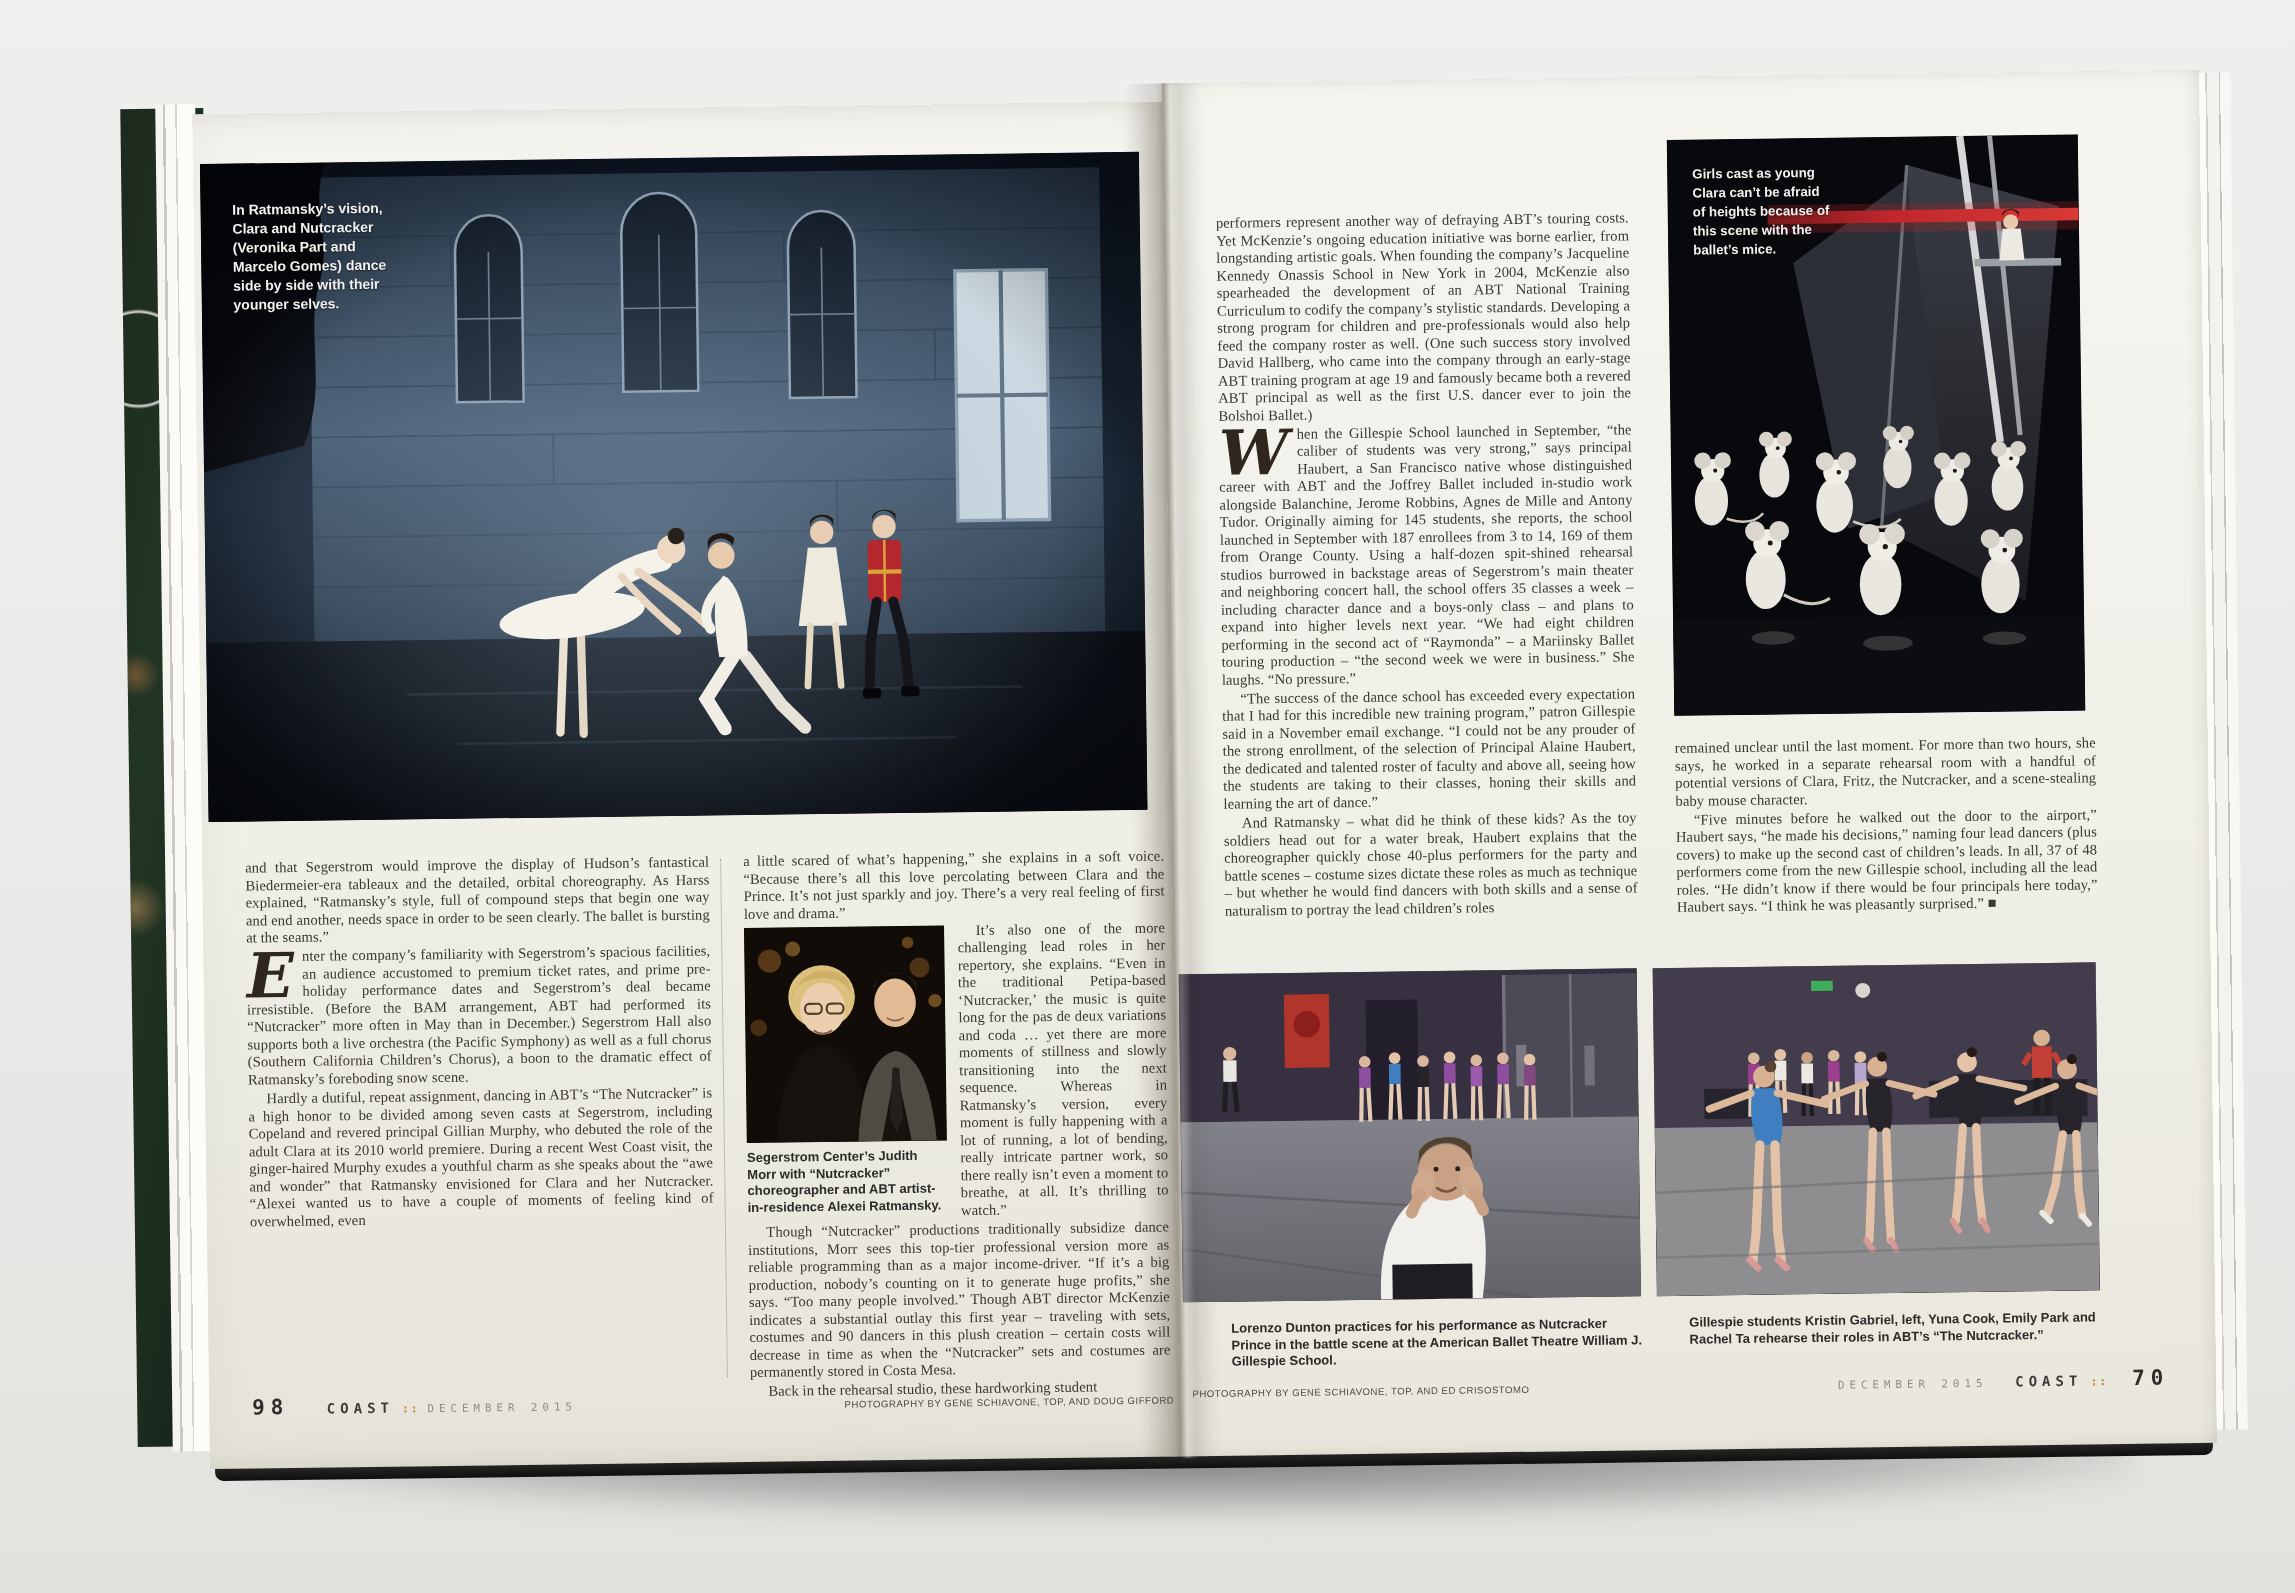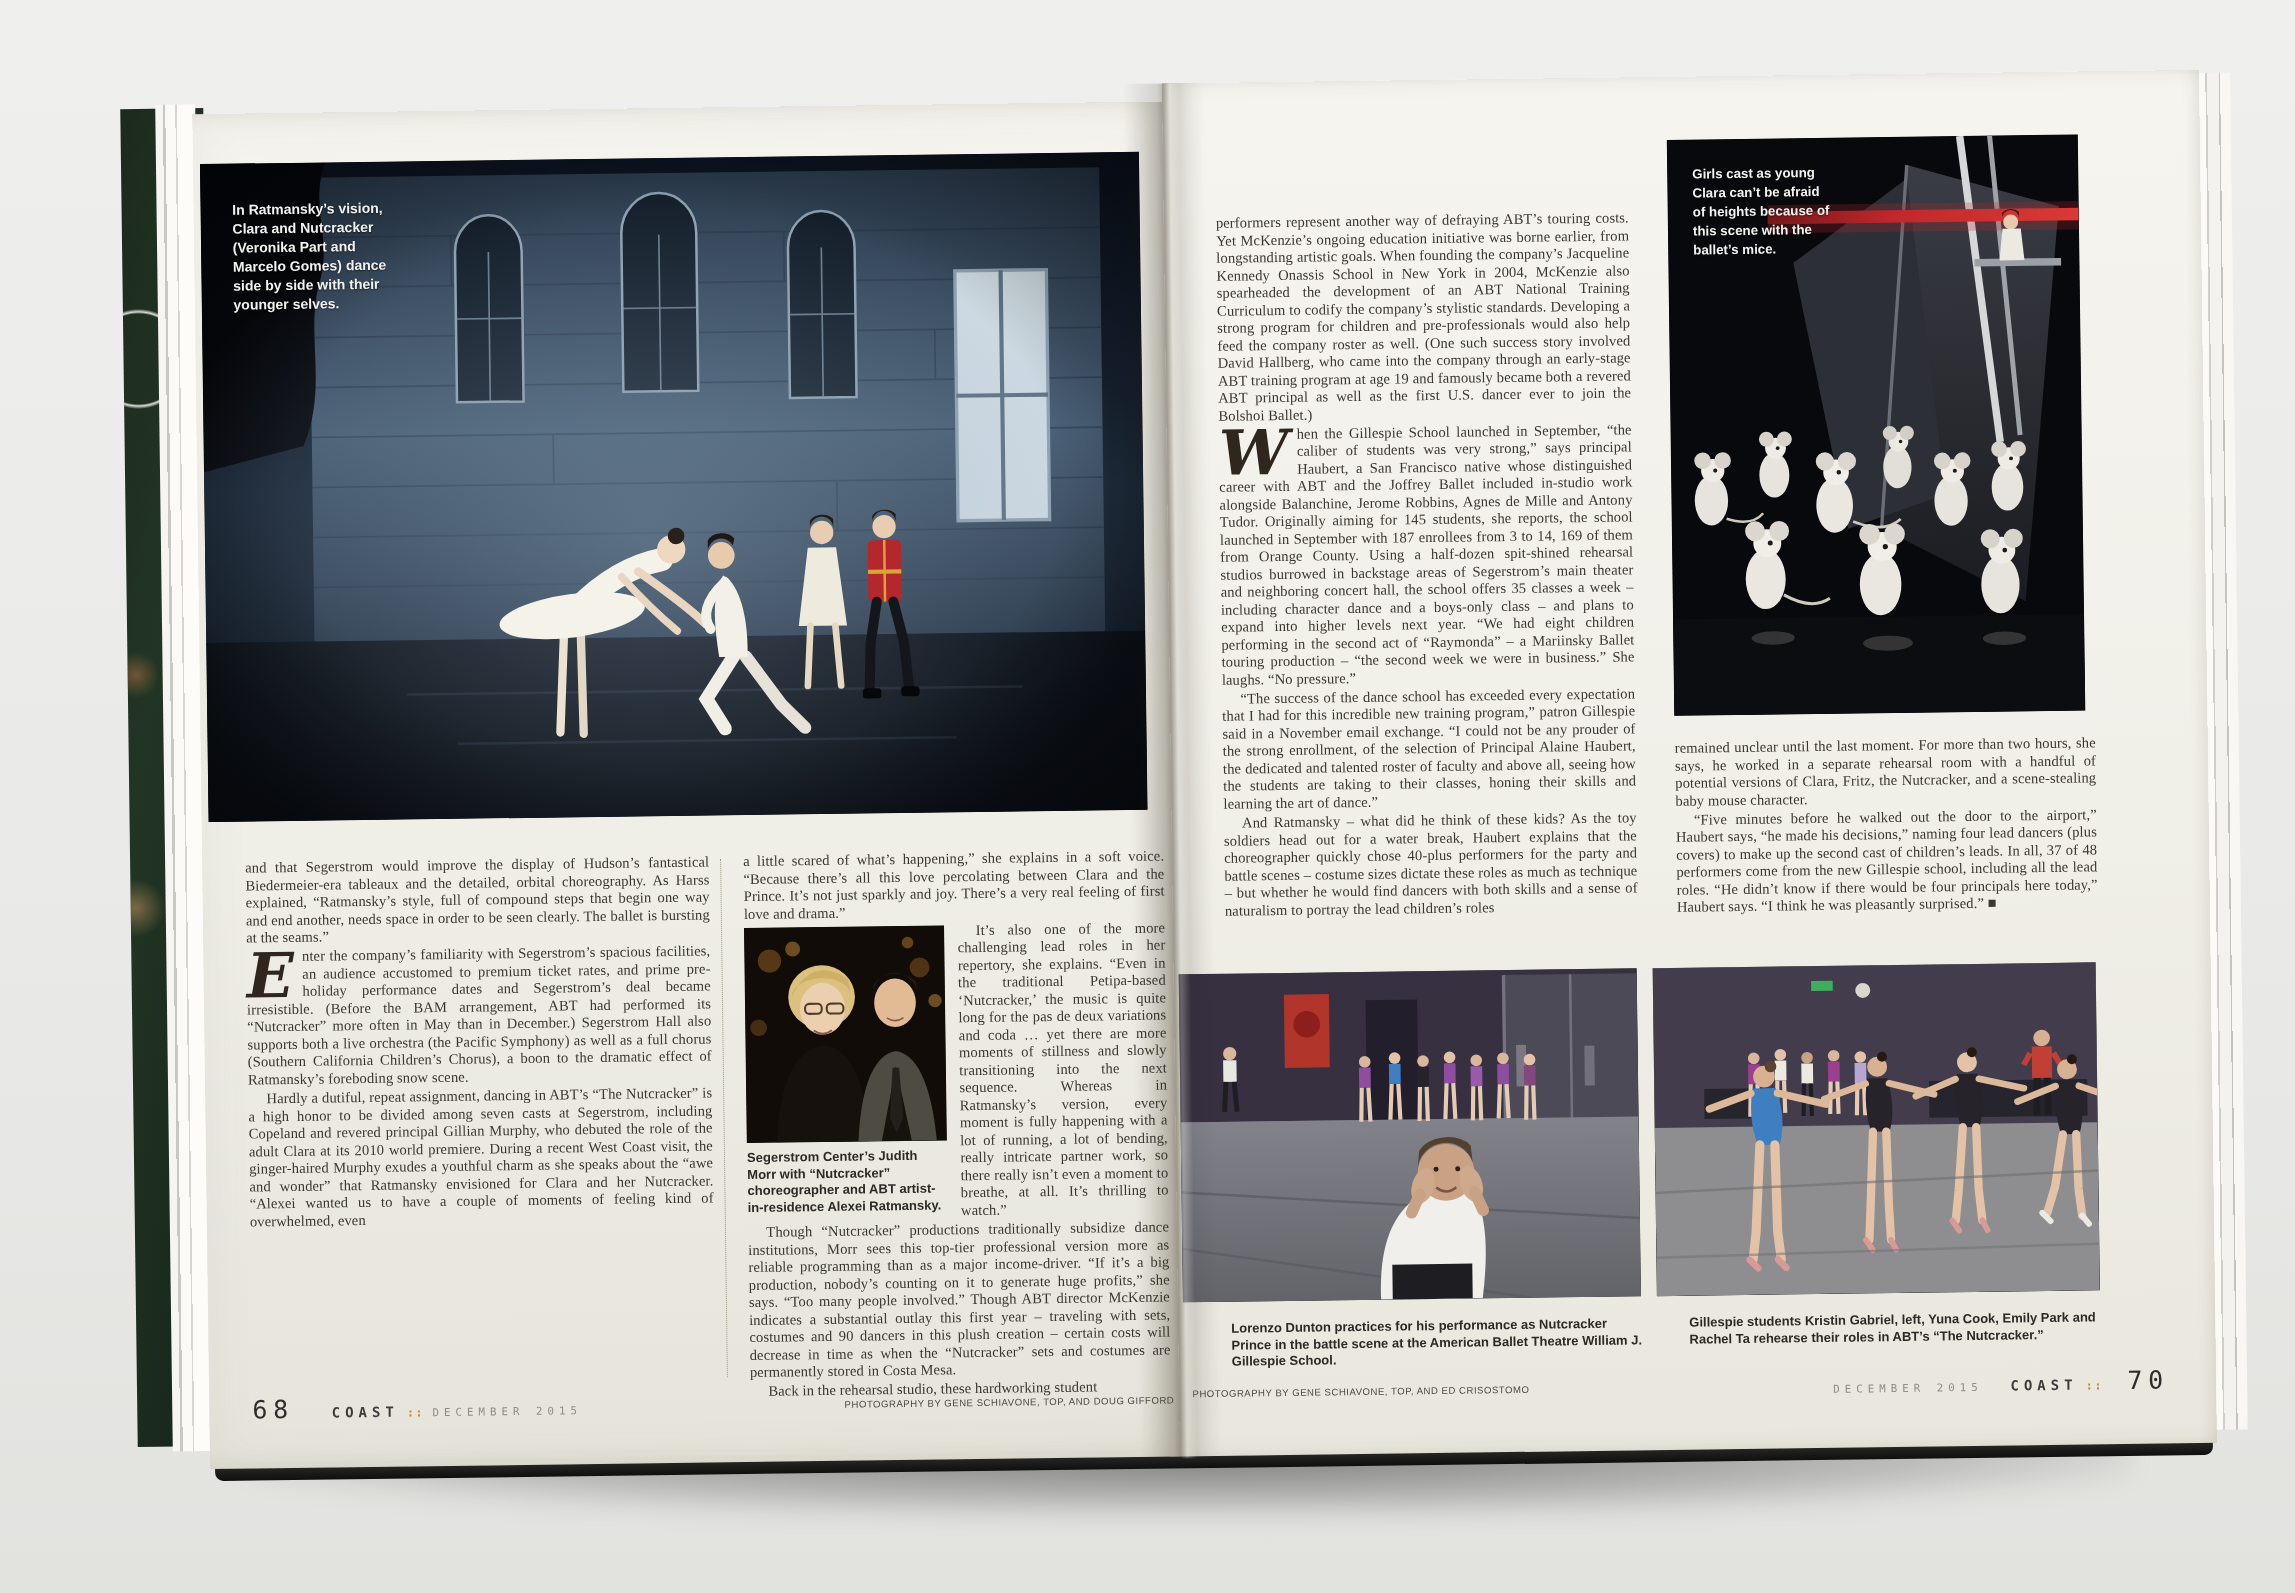--- a/index.html
+++ b/index.html
@@ -29,21 +29,21 @@
 
   
   .body-copy p{margin:0 0 1.7px 0;text-align:justify;color:#3b3731;font-size:14.6px;line-height:17.5px;letter-spacing:0.1px;}
   .body-copy p.ind{text-indent:18.3px;}
   .dropcap{float:left;font-family:"DejaVu Serif",serif;font-style:italic;font-weight:700;font-size:62px;line-height:47px;margin:3.3px 8.3px 0 0;color:#2f271e;}
   .colrule{position:absolute;border-left:1.7px dotted #97917f;width:0;}
   .ph-caption{font-family:"Liberation Sans",sans-serif;font-weight:bold;color:#2c2a27;font-size:13px;line-height:16.6px;}
   .overlay-caption{position:absolute;font-family:"Liberation Sans",sans-serif;font-weight:bold;color:#f2f2f0;font-size:14px;line-height:19px;text-shadow:0 0.8px 1.7px rgba(0,0,0,.6);}
   .credit{font-family:"Liberation Sans",sans-serif;font-size:9.6px;letter-spacing:0.5px;color:#4c4a46;}
   .folio{font-family:"DejaVu Sans Mono",monospace;}
-  .folio .num{font-size:25px;font-weight:normal;letter-spacing:5.8px;color:#2e2d2b;}
+  .folio .num{font-size:21px;font-weight:bold;letter-spacing:5.8px;color:#2e2d2b;}
   .folio .brand{font-size:14px;font-weight:bold;letter-spacing:5px;color:#3c3b39;}
   .folio .sep{font-size:11.7px;font-weight:bold;letter-spacing:1.7px;color:#c28a2e;}
   .folio .issue{font-size:10.8px;letter-spacing:5px;color:#8f8d88;}
 
   .photo{position:absolute;overflow:hidden;background:#111;}
   .photo svg{display:block;width:100%;height:100%;}
   .inset-wrap{float:left;width:200px;margin:3.3px 13.3px 3.3px 0;}
   .inset-photo{width:200px;height:215px;overflow:hidden;background:#140e09;}
   .inset-photo svg{display:block;width:100%;height:100%;}
   .inset-cap{margin-top:6.7px;}
@@ -214,21 +214,21 @@
             </svg>
           </div>
           <div class="ph-caption inset-cap">Segerstrom Center’s Judith Morr with “Nutcracker” choreographer and ABT artist-in-residence Alexei Ratmansky.</div>
         </div>
         <p class="ind">It’s also one of the more challenging lead roles in her repertory, she explains. “Even in the traditional Petipa-based ‘Nutcracker,’ the music is quite long for the pas de deux variations and coda … yet there are more moments of stillness and slowly transitioning into the next sequence. Whereas in Ratmansky’s version, every moment is fully happening with a lot of running, a lot of bending, really intricate partner work, so there really isn’t even a moment to breathe, at all. It’s thrilling to watch.”</p>
         <p class="ind">Though “Nutcracker” productions traditionally subsidize dance institutions, Morr sees this top-tier professional version more as reliable programming than as a major income-driver. “If it’s a big production, nobody’s counting on it to generate huge profits,” she says. “Too many people involved.” Though ABT director McKenzie indicates a substantial outlay this first year – traveling with sets, costumes and 90 dancers in this plush creation – certain costs will decrease in time as when the “Nutcracker” sets and costumes are permanently stored in Costa Mesa.</p>
         <p class="ind">Back in the rehearsal studio, these hardworking student</p>
       </div>
 
       <div class="folio" style="position:absolute;left:43px;top:1282px;">
-        <span class="num">68</span>
+        <span class="num">98</span>
         <span style="display:inline-block;width:21.6px;"></span>
         <span class="brand">COAST</span>
         <span class="sep">::</span>
         <span class="issue">DECEMBER 2015</span>
       </div>
       <div class="credit" style="position:absolute;right:5px;top:1293px;width:350px;text-align:right;">PHOTOGRAPHY BY GENE SCHIAVONE, TOP, AND DOUG GIFFORD</div>
     </div>
 
     <div class="page page-right">
 

